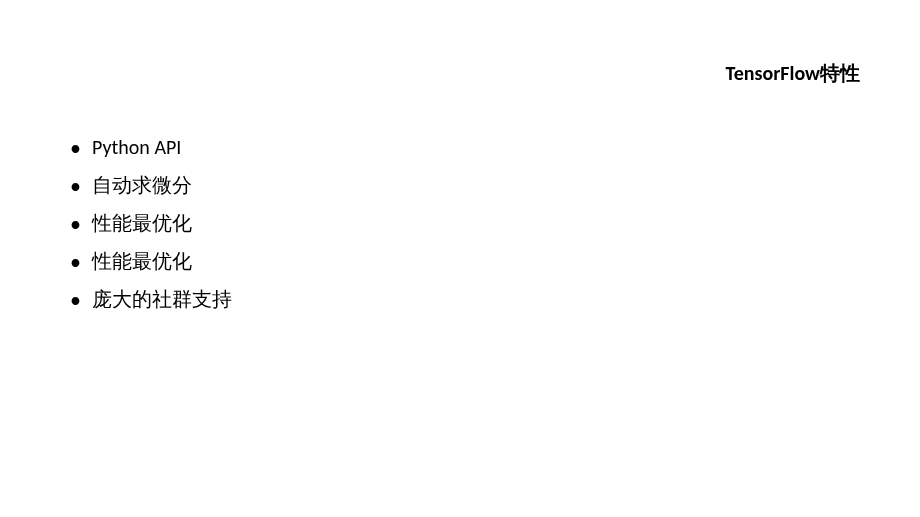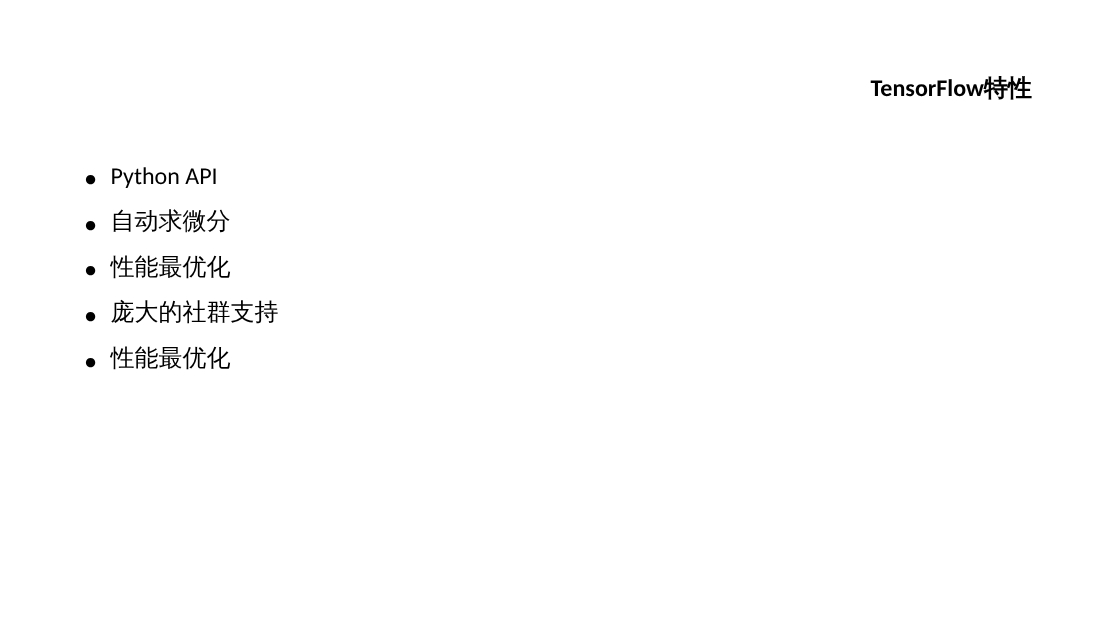--- a/index.html
+++ b/index.html
@@ -42,15 +42,15 @@
   </style>
 </head>
 <body>
 
 <h1 class="title">TensorFlow特性</h1>
 
 <ul class="bullet-list">
   <li>Python API</li>
   <li>自动求微分</li>
   <li>性能最优化</li>
+  <li>性能最优化</li>
   <li>庞大的社群支持</li>
-  <li>性能最优化</li>
 </ul>
 
 </body></html>

